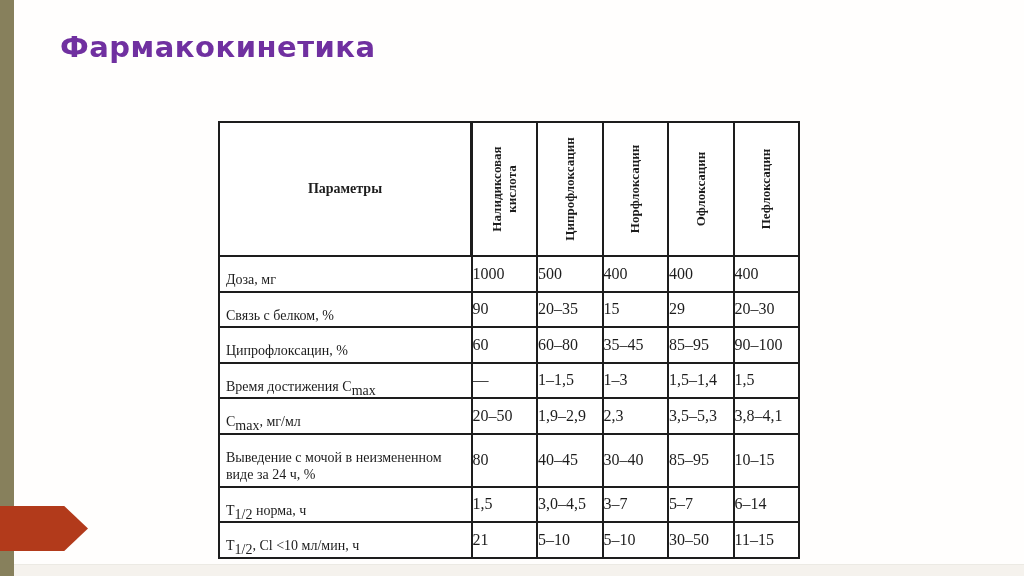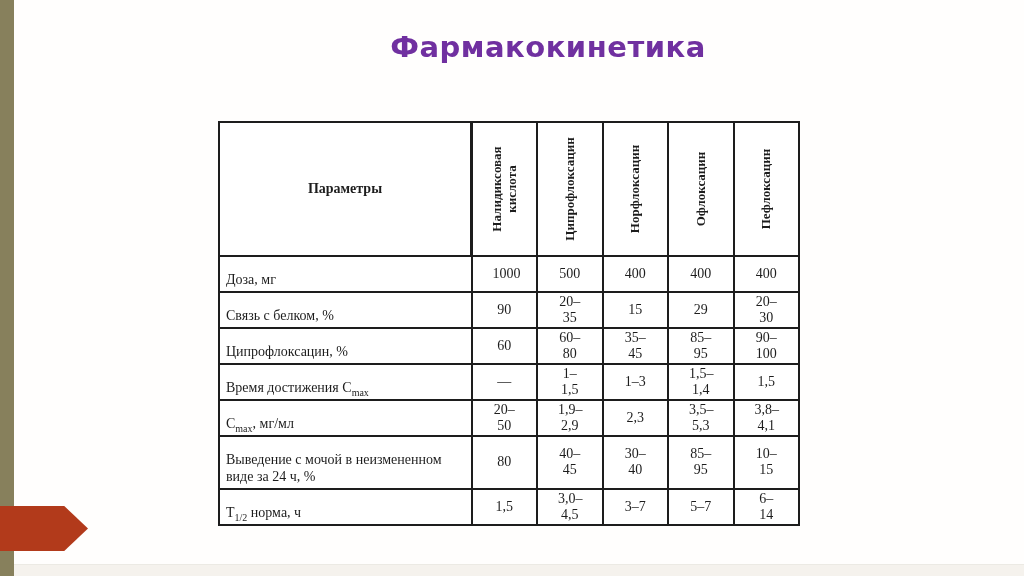--- a/index.html
+++ b/index.html
@@ -15,22 +15,22 @@
   .red-arrow {
     position:absolute; left:0; top:506px; width:88px; height:45px;
     background:#B23A1B;
     clip-path: polygon(0 0, 73% 0, 100% 50%, 73% 100%, 0 100%);
   }
   .bottom-strip {
     position:absolute; left:14px; right:0; bottom:0; height:11px;
     background:#f5f2ed; border-top:1px solid #eceae4;
   }
   .title {
-    position:absolute; top:30px; left:72px; right:0; margin:0;
-    text-align:center;
+    position:absolute; top:30px; left:60px; right:0; margin:0;
+    text-align:left;
     font-family:"DejaVu Sans", sans-serif;
     font-weight:bold; font-size:29px; letter-spacing:0.5px;
     color:#7030A0;
   }
   table.pk-table {
     position:absolute; left:218px; top:121px; width:582px;
     border-collapse:collapse; table-layout:fixed;
     color:#1d1d1d; background:#fff;
   }
   .pk-table th, .pk-table td {
@@ -46,22 +46,22 @@
   .vert {
     position:absolute; top:50%; left:50%;
     transform:translate(-50%,-50%) rotate(-90deg);
     width:124px; line-height:1.15; text-align:center;
     white-space:normal;
   }
   .pk-table tbody tr { height:26px; }
   .pk-table td.param {
     text-align:left; padding:14px 4px 2px 6px; font-size:14px; line-height:1.25;
   }
-  .pk-table td.val { text-align:center; font-size:14px; padding:1px 20px; }
-  .pk-table sub { font-size:10px; line-height:0; }
+  .pk-table td.val { text-align:left; font-size:16px; padding:1px 0; }
+  .pk-table sub { font-size:14px; line-height:0; }
 </style>
 </head>
 <body>
 
 <div class="slide">
   <div class="left-bar"></div>
   <div class="red-arrow"></div>
   <div class="bottom-strip"></div>
 
   <h1 class="title">Фармакокинетика</h1>
@@ -139,15 +139,23 @@
           <td class="val">10–15</td>
         </tr>
         <tr>
           <td class="param"><span>Т</span><sub>1/2</sub><span> норма, ч</span></td>
           <td class="val">1,5</td>
           <td class="val">3,0–4,5</td>
           <td class="val">3–7</td>
           <td class="val">5–7</td>
           <td class="val">6–14</td>
         </tr>
+        <tr>
+          <td class="param"><span>Т</span><sub>1/2</sub><span>, Cl &lt;10 мл/мин, ч</span></td>
+          <td class="val">21</td>
+          <td class="val">5–10</td>
+          <td class="val">5–10</td>
+          <td class="val">30–50</td>
+          <td class="val">11–15</td>
+        </tr>
       </tbody>
   </table>
 </div>
 
 </body></html>

